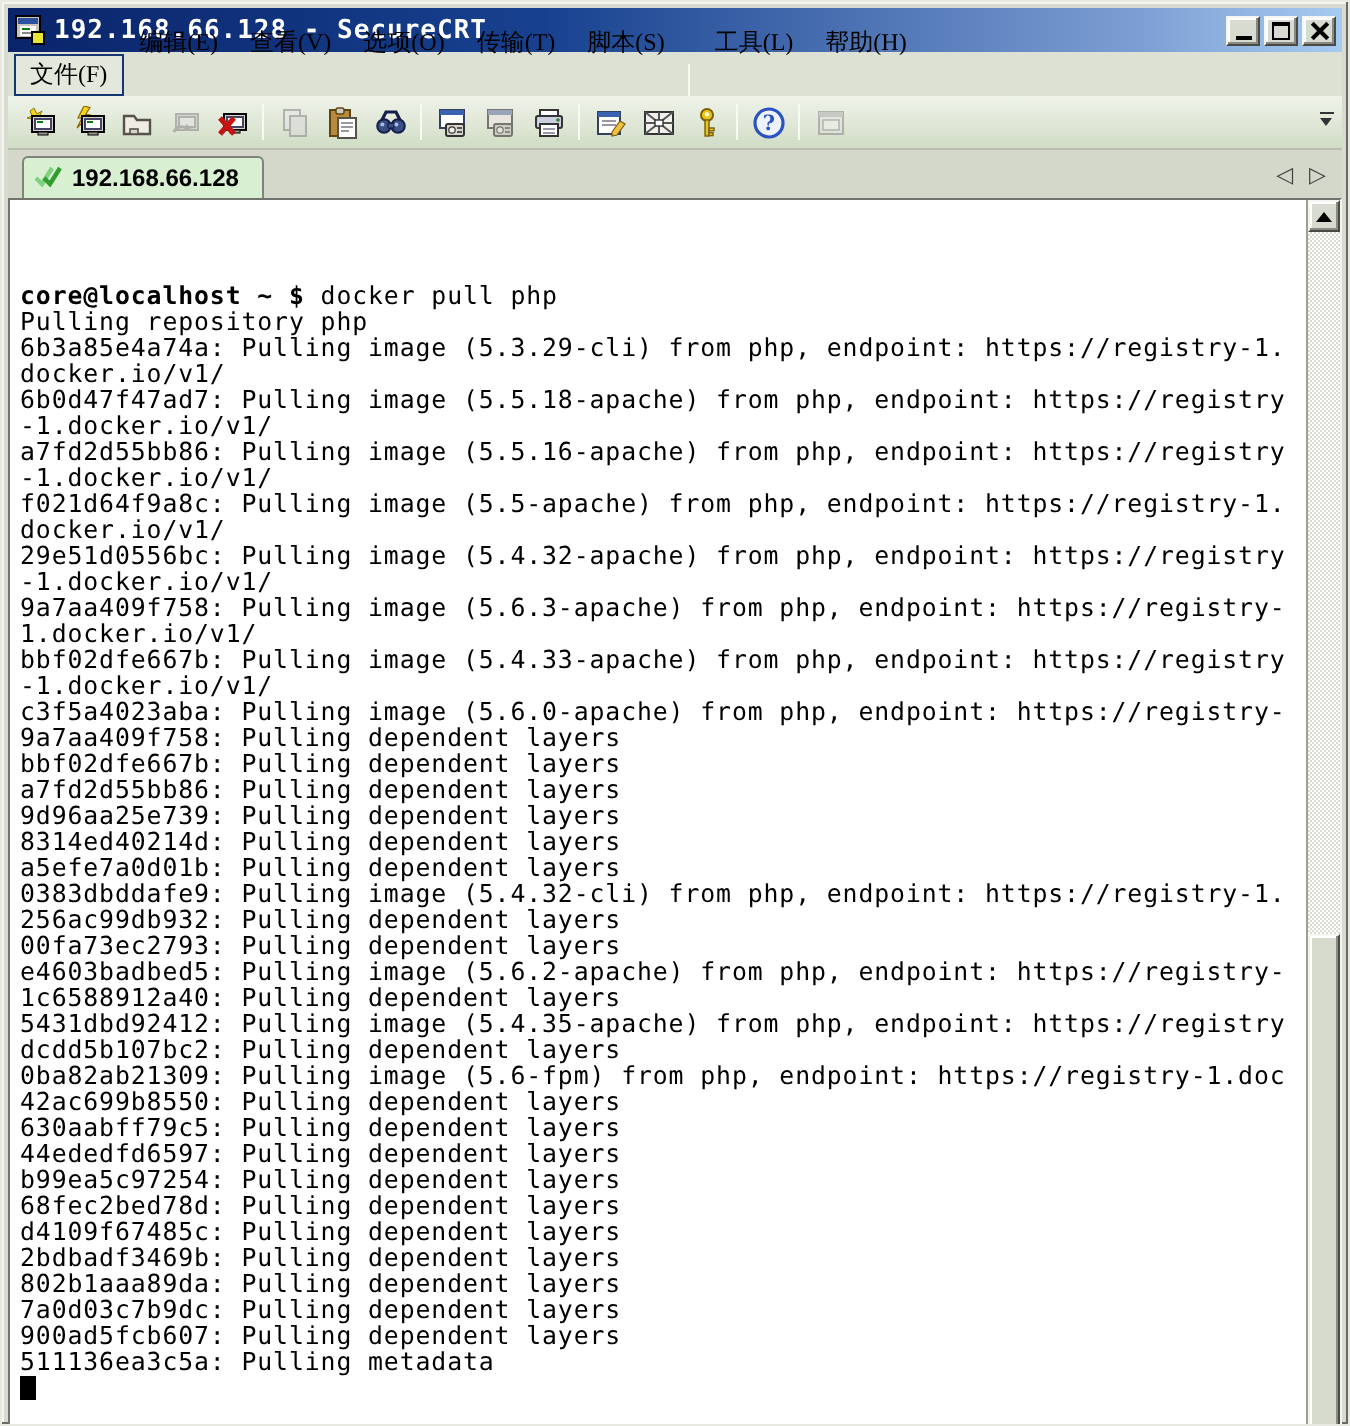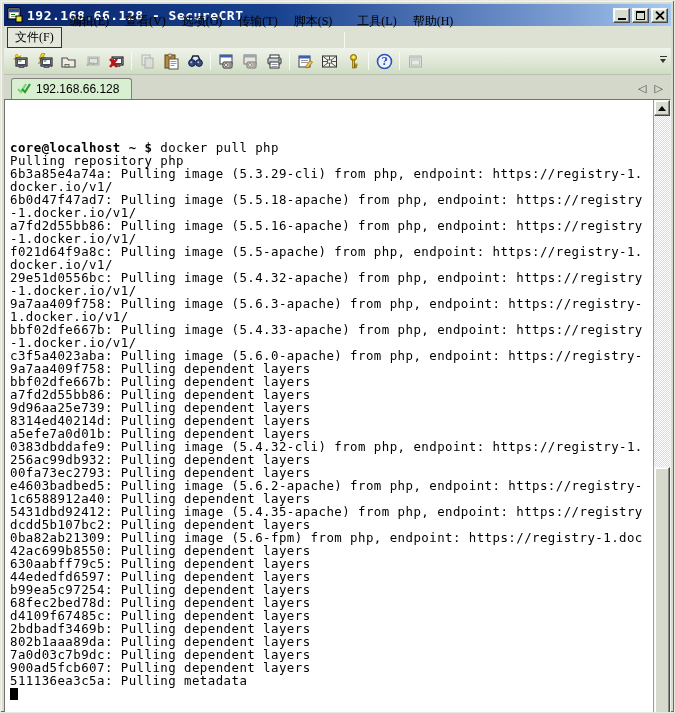--- a/index.html
+++ b/index.html
@@ -64,21 +64,21 @@
   .tb-overflow .bar{width:7px;height:1px;background:#333;margin-bottom:2px;}
   .tb-overflow .tri{width:0;height:0;border:3px solid transparent;border-top:4px solid #333;}
   
   .tabbar{
     height:24px;margin:0 3px;position:relative;display:flex;align-items:flex-end;
     background:#d3d8ca;padding-left:7px;
   }
   .tab{
     height:21px;display:flex;align-items:center;gap:4px;padding:0 12px 0 5px;
     background:#d9efd2;border:1px solid #7f837a;border-bottom:none;
-    border-radius:3px 3px 0 0;font-size:12px;font-weight:normal;color:#000;cursor:default;
+    border-radius:3px 3px 0 0;font-size:12px;font-weight:bold;color:#000;cursor:default;
   }
   .tab-check{width:15px;height:12px;}
   .tab-arrows{position:absolute;right:8px;bottom:5px;display:flex;gap:8px;}
   .tab-arrow{background:none;border:none;padding:0;font-size:11px;color:#444;line-height:1;cursor:default;}
   
   .termwrap{
     margin:0 3px;height:686px;display:flex;background:#fff;
     border:1px solid;border-color:#72756d #f3f5ee #f3f5ee #72756d;
   }
   .term-text{

